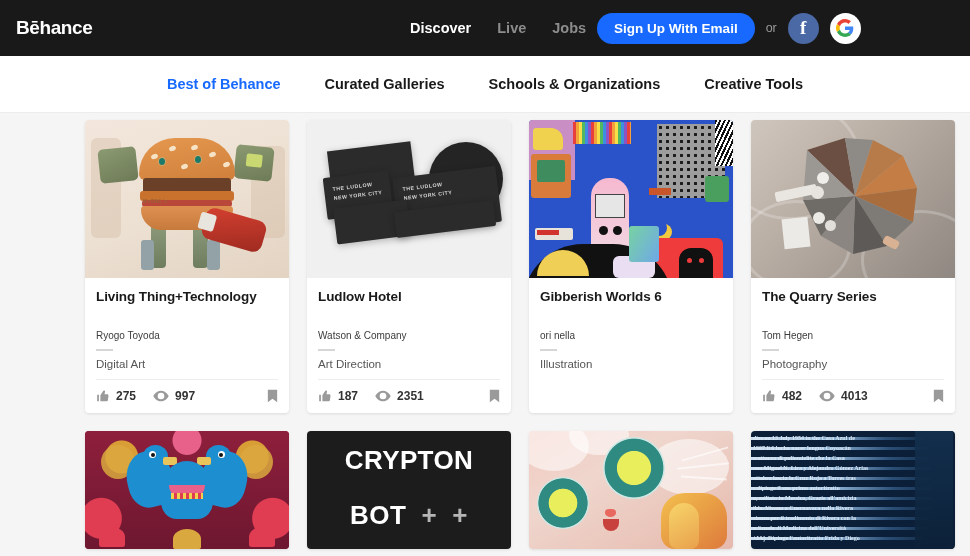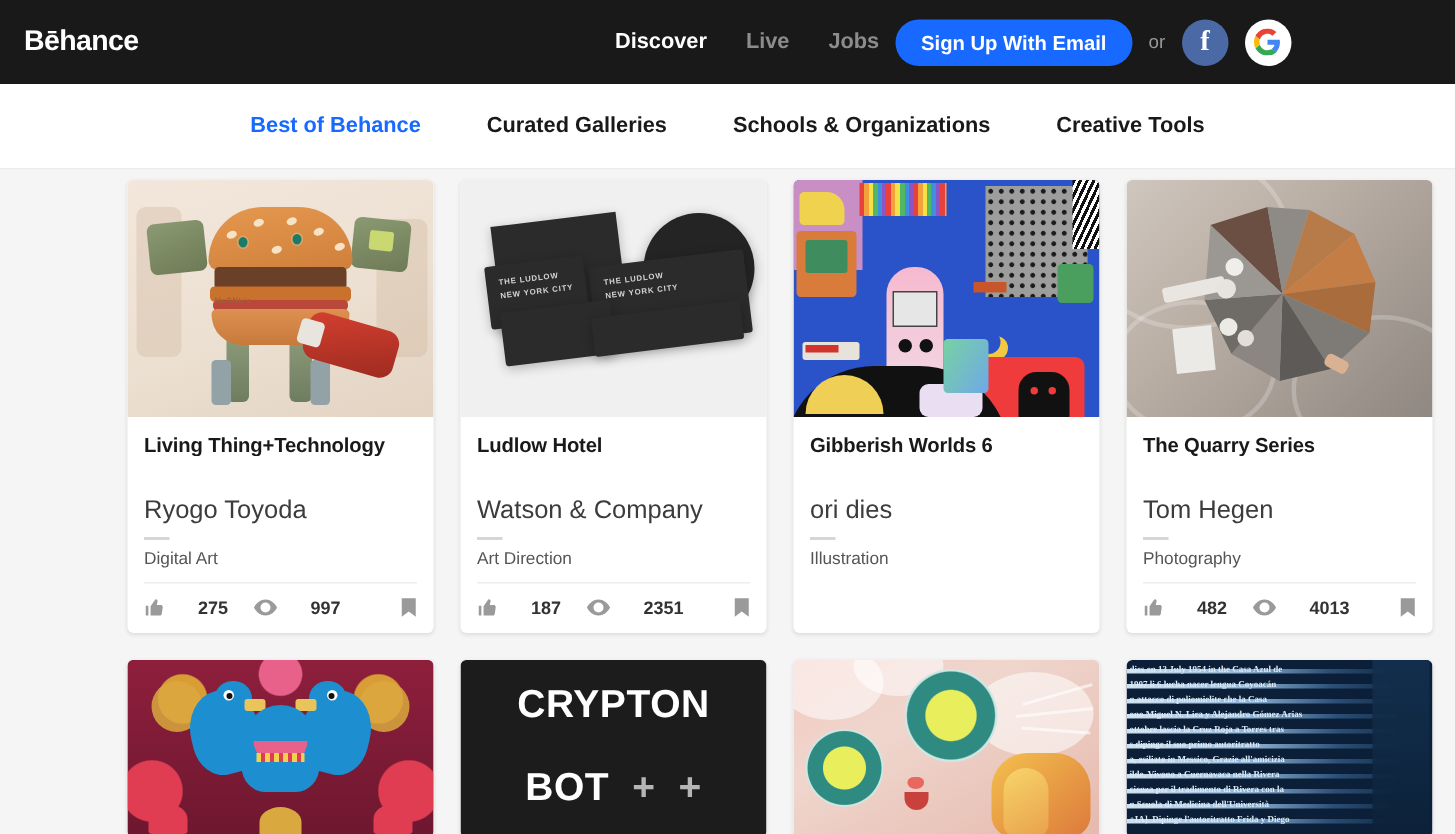--- a/index.html
+++ b/index.html
@@ -76,31 +76,31 @@
     overflow:hidden;
   }
   .thumb { width:204px; height:158px; position:relative; overflow:hidden; }
   .card-body { padding:11px 11px 0 11px; }
   .card-title {
     font-size:13.5px; font-weight:700; color:#191919;
     white-space:nowrap; overflow:hidden; text-overflow:ellipsis;
     letter-spacing:-0.1px;
   }
   .card-owner {
-    font-size:17px; color:#3c3c3c; margin-top:26px;
+    font-size:10px; color:#3c3c3c; margin-top:26px;
     white-space:nowrap; overflow:hidden; text-overflow:ellipsis;
   }
   .rule { width:17px; height:2px; background:#d6d6d6; margin:8px 0 7px 0; }
   .card-cat { font-size:11.5px; color:#555; }
   .stats {
     display:flex; align-items:center;
     margin:9px 11px 0 11px; padding:9px 0 10px 0;
     border-top:1px solid #ededed;
   }
-  .stat { display:flex; align-items:center; gap:22px; margin-right:17px; }
+  .stat { display:flex; align-items:center; gap:6px; margin-right:17px; }
   .stat-num { font-size:12px; font-weight:700; color:#333; }
   .bookmark { margin-left:auto; }
   .icn { fill:#9a9a9a; display:block; }
 
   
   .art { position:absolute; inset:0; }
 
   
   .t1 { background:linear-gradient(160deg,#f3e6dc 0%,#ece0d2 55%,#e3d3c2 100%); }
   .burger-body { position:absolute; left:52px; top:18px; width:100px; height:95px; }
@@ -368,21 +368,21 @@
           <div class="blackarc"></div>
           <div class="umbrella"></div>
           <div class="g-el" style="left:6px;top:108px;width:38px;height:12px;background:#e7e3da;border-radius:2px;"></div>
           <div class="g-el" style="left:8px;top:110px;width:22px;height:5px;background:#d0342c;"></div>
           <div class="g-el" style="left:84px;top:136px;width:42px;height:22px;background:#eadff2;border-radius:6px;"></div>
           <div class="g-el" style="left:100px;top:106px;width:30px;height:36px;background:linear-gradient(120deg,#77d2a2,#6fa8e8);border-radius:3px;"></div>
         </div>
       </div>
       <div class="card-body">
         <div class="card-title">Gibberish Worlds 6</div>
-        <div class="card-owner">ori dies</div>
+        <div class="card-owner">ori nella</div>
         <div class="rule"></div>
         <div class="card-cat">Illustration</div>
       </div>
     </div>
 
     <div class="card">
       <div class="thumb t4">
         <div class="art">
           <div class="q-swirl" style="left:-30px;top:-20px;width:140px;height:120px;"></div>
           <div class="q-swirl" style="left:110px;top:90px;width:120px;height:100px;"></div>

